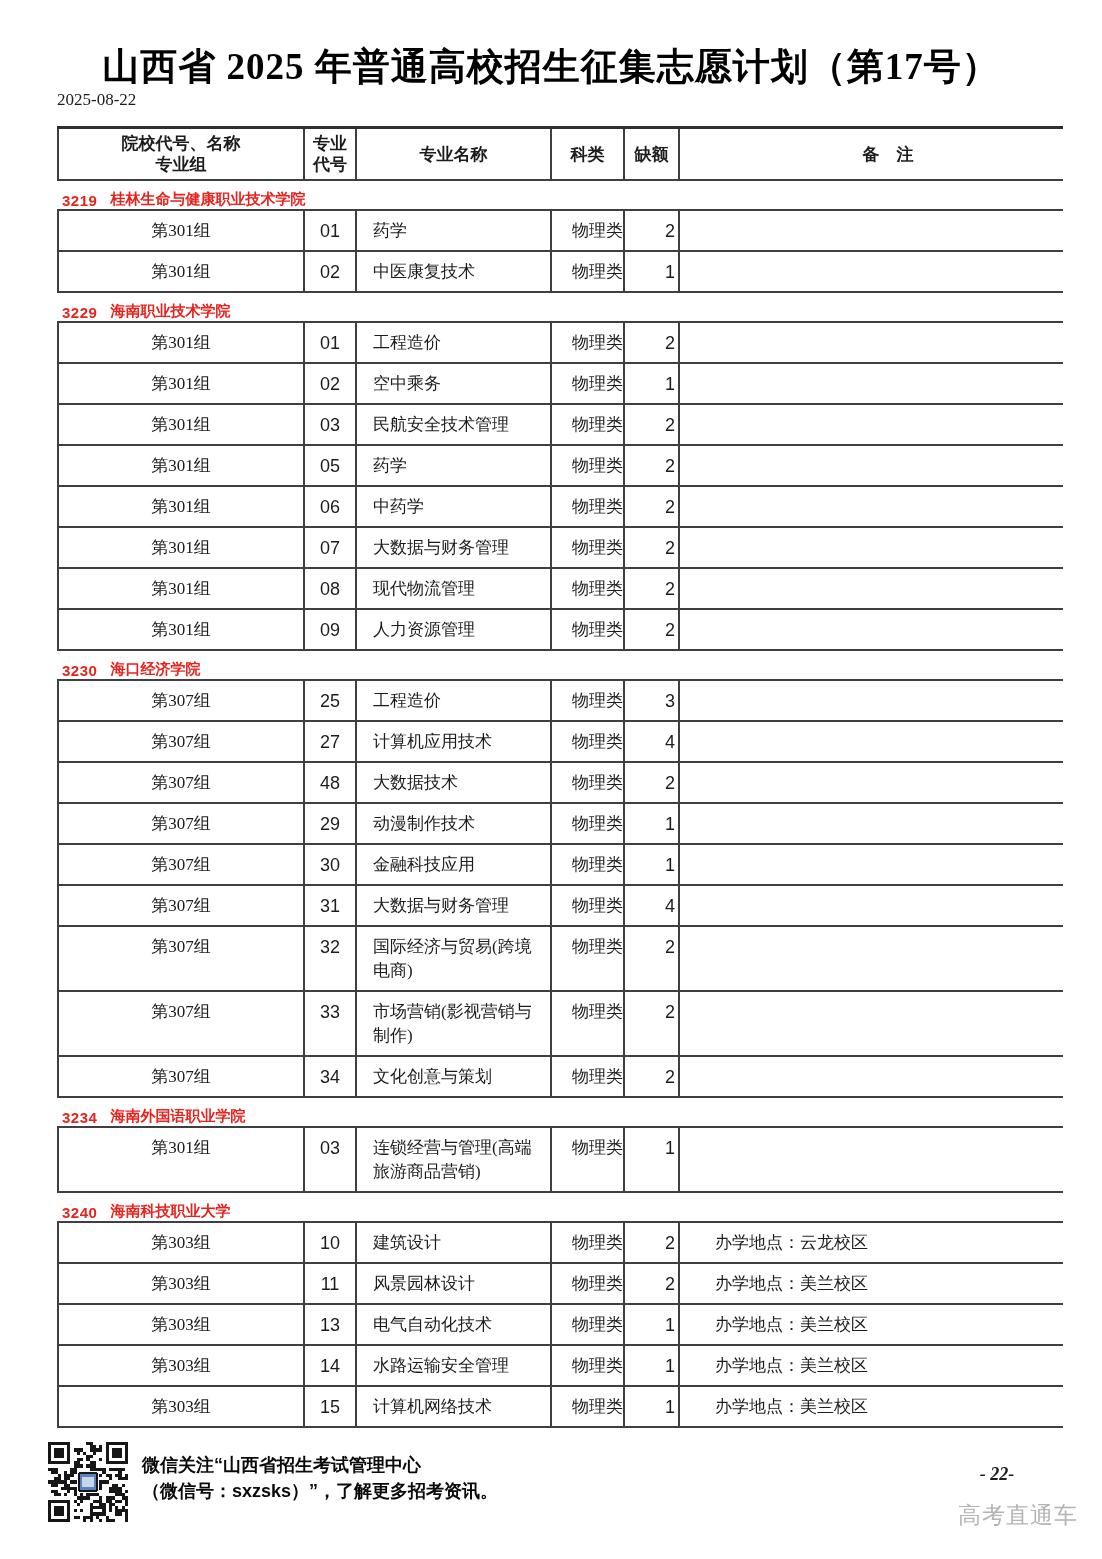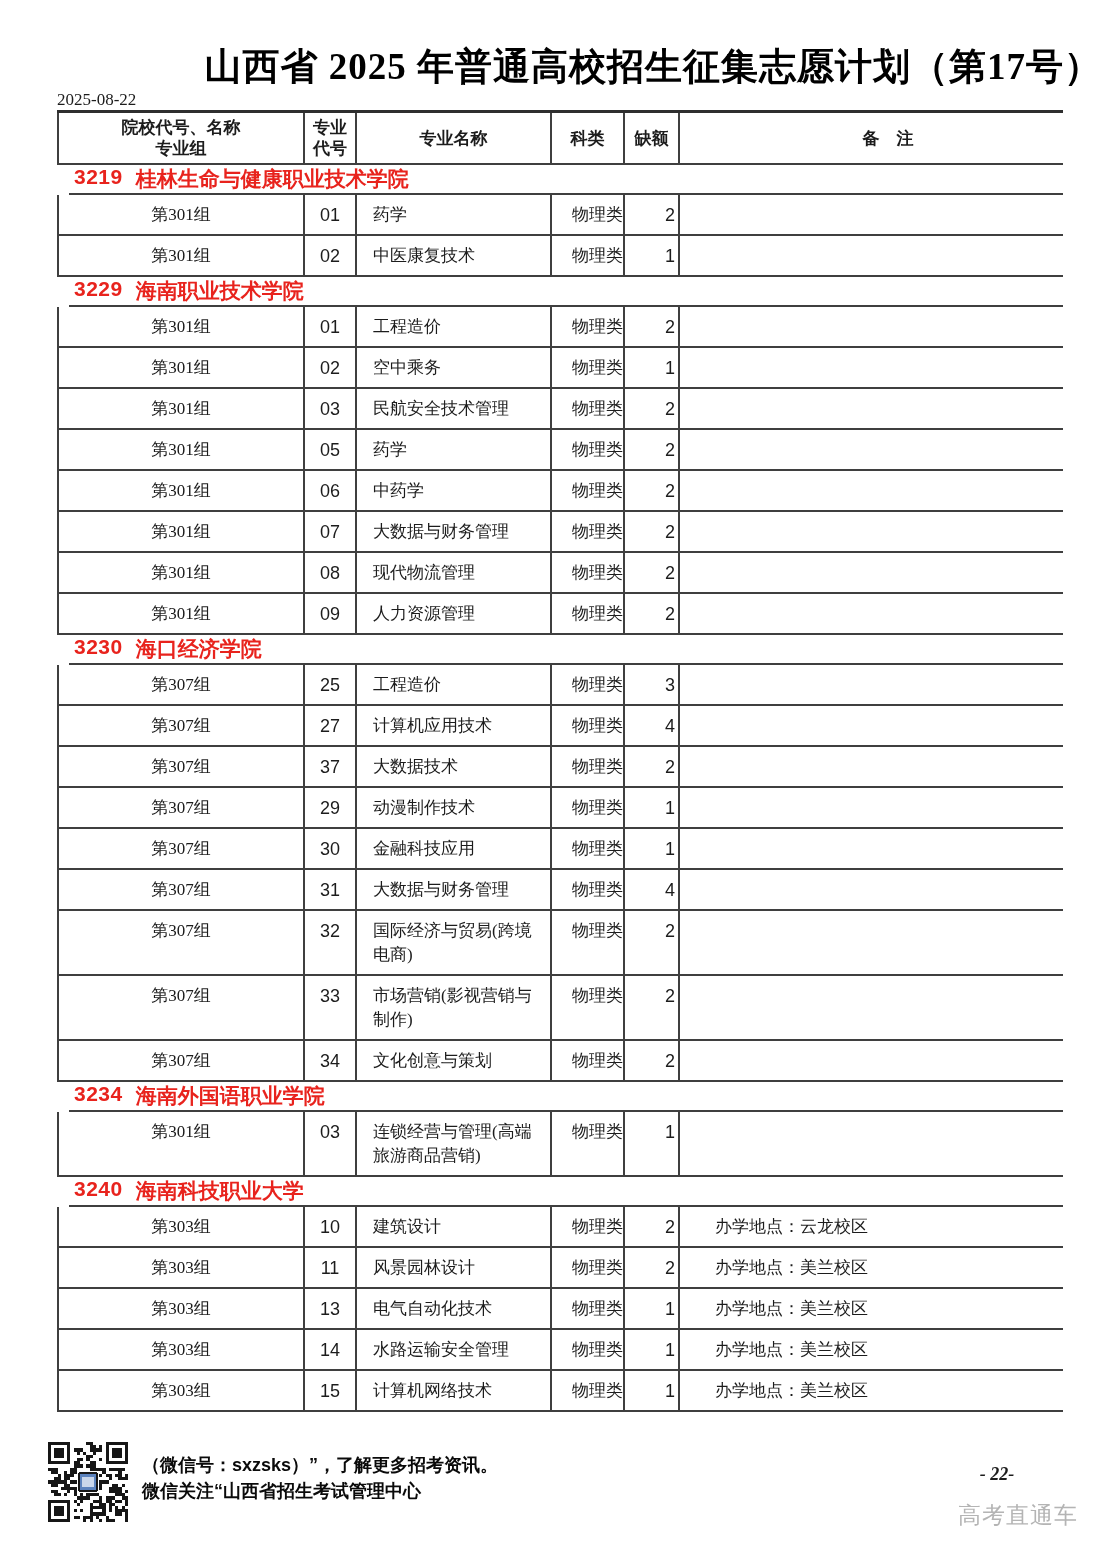--- a/index.html
+++ b/index.html
@@ -6,34 +6,34 @@
   .page{
     position:relative;
     width:1102px;height:1559px;
     background:#ffffff;
     font-family:"Liberation Serif", serif;
     color:#1c1c1c;
     overflow:hidden;
   }
   .doc-title{
     position:absolute;top:42px;left:0;width:1102px;
-    text-align:right;
+    text-align:center;
     font-size:37px;font-weight:900;
     letter-spacing:1px;
     font-family:"Liberation Serif", serif;
     color:#000;
   }
   .doc-date{
     position:absolute;top:90px;left:57px;width:923px;
     font-size:17px;
     color:#1c1c1c;
     font-family:"Liberation Serif", serif;
   }
   .plan-table{
-    position:absolute;top:110px;left:57px;width:1006px;
+    position:absolute;top:126px;left:57px;width:1006px;
     border-top:3px solid #2e2e2e;
     font-size:17px;
   }
   .header-row, .data-row{
     display:grid;
     grid-template-columns:246px 52px 195px 73px 55px 1fr;
     border-left:2px solid #3f3f3f;
     border-bottom:2px solid #3f3f3f;
     box-sizing:border-box;
   }
@@ -61,27 +61,26 @@
   .c-group{text-align:center;font-family:"Liberation Serif", serif;}
   .c-code{text-align:center;font-family:"Liberation Sans", sans-serif;font-size:18px;}
   .c-major{text-align:left;padding-left:16px;padding-right:11px;}
   .c-cat{text-align:right;}
   .c-vac{text-align:right;padding-right:3px;font-family:"Liberation Sans", sans-serif;font-size:18px;}
   .c-note{text-align:left;padding-left:3px;padding-right:6px;}
   .section-header{
     min-height:30px;
     border-bottom:2px solid #3f3f3f;
     box-sizing:border-box;
-    display:flex;align-items:flex-start;
+    display:flex;align-items:flex-end;
     padding-left:5px;
     font-family:"Liberation Sans", sans-serif;
     font-weight:bold;
-    font-size:21px;
+    font-size:15px;
     color:#e8231d;
-    margin-left:12px;
   }
   .sec-code{letter-spacing:0.5px;}
   .sec-name{margin-left:13px;}
   .footer-qr{
     position:absolute;left:48px;top:1442px;width:80px;height:80px;
   }
   .footer-qr svg{width:80px;height:80px;display:block;}
   .footer-text{
     position:absolute;left:142px;top:1452px;
     font-family:"Liberation Sans", sans-serif;
@@ -239,21 +238,21 @@
         <div class="data-row">
           <div class="cell c-group">第307组</div>
           <div class="cell c-code">27</div>
           <div class="cell c-major">计算机应用技术</div>
           <div class="cell c-cat">物理类</div>
           <div class="cell c-vac">4</div>
           <div class="cell c-note"></div>
         </div>
         <div class="data-row">
           <div class="cell c-group">第307组</div>
-          <div class="cell c-code">37</div>
+          <div class="cell c-code">48</div>
           <div class="cell c-major">大数据技术</div>
           <div class="cell c-cat">物理类</div>
           <div class="cell c-vac">2</div>
           <div class="cell c-note"></div>
         </div>
         <div class="data-row">
           <div class="cell c-group">第307组</div>
           <div class="cell c-code">29</div>
           <div class="cell c-major">动漫制作技术</div>
           <div class="cell c-cat">物理类</div>
@@ -558,20 +557,20 @@
         <rect x="0" y="18" width="7" height="7" fill="#161616"></rect>
         <rect x="1" y="19" width="5" height="5" fill="#ffffff"></rect>
         <rect x="2" y="20" width="3" height="3" fill="#161616"></rect>
         <rect x="9.4" y="9.4" width="6.2" height="6.2" rx="0.9" fill="#161616"></rect>
         <rect x="9.9" y="9.9" width="5.2" height="5.2" rx="0.7" fill="#5b82bd"></rect>
         <rect x="10.6" y="10.8" width="3.8" height="3.4" rx="0.3" fill="#c9d6ea"></rect>
       </svg>
   </div>
 
   <div class="footer-text">
+    <div>微信关注“山西省招生考试管理中心</div>
     <div>（微信号：sxzsks）”，了解更多招考资讯。</div>
-    <div>微信关注“山西省招生考试管理中心</div>
   </div>
 
   <div class="page-number">- 22-</div>
   <div class="watermark">高考直通车</div>
 
 </div>
 
 </body></html>

